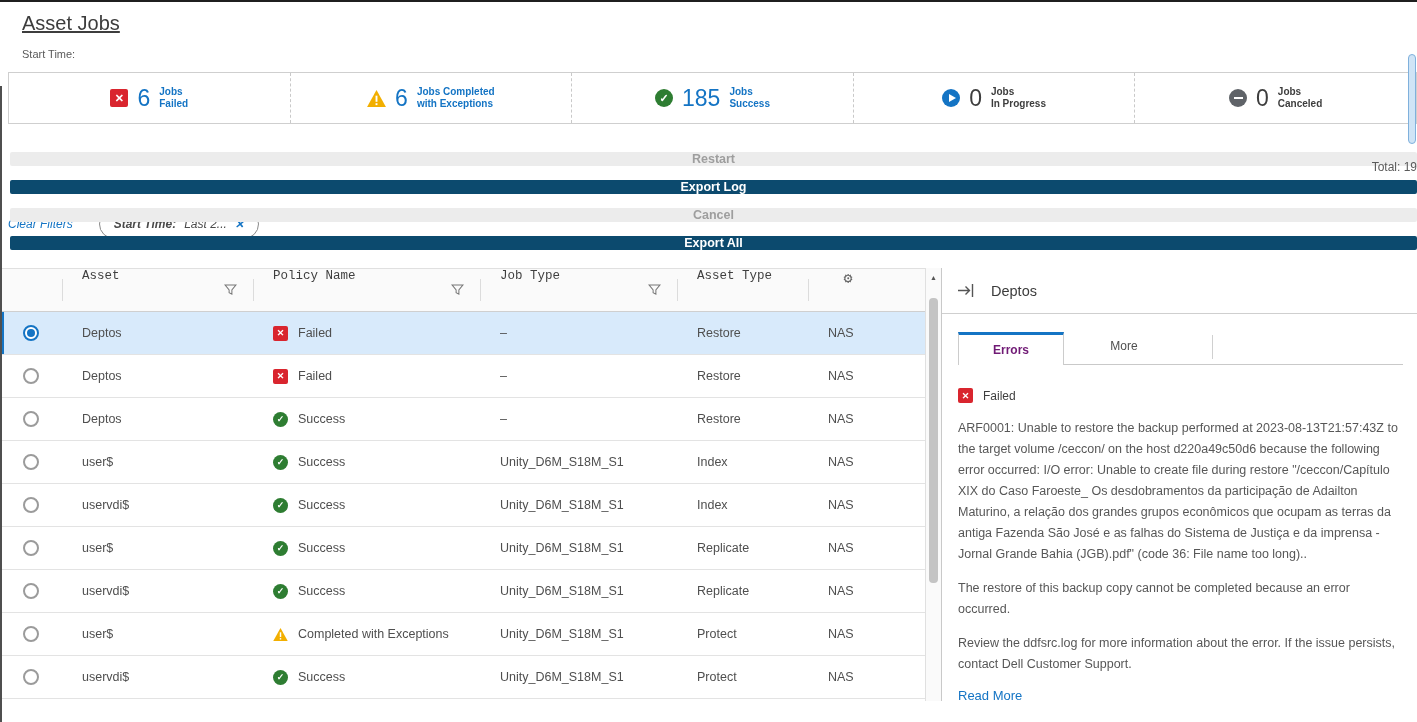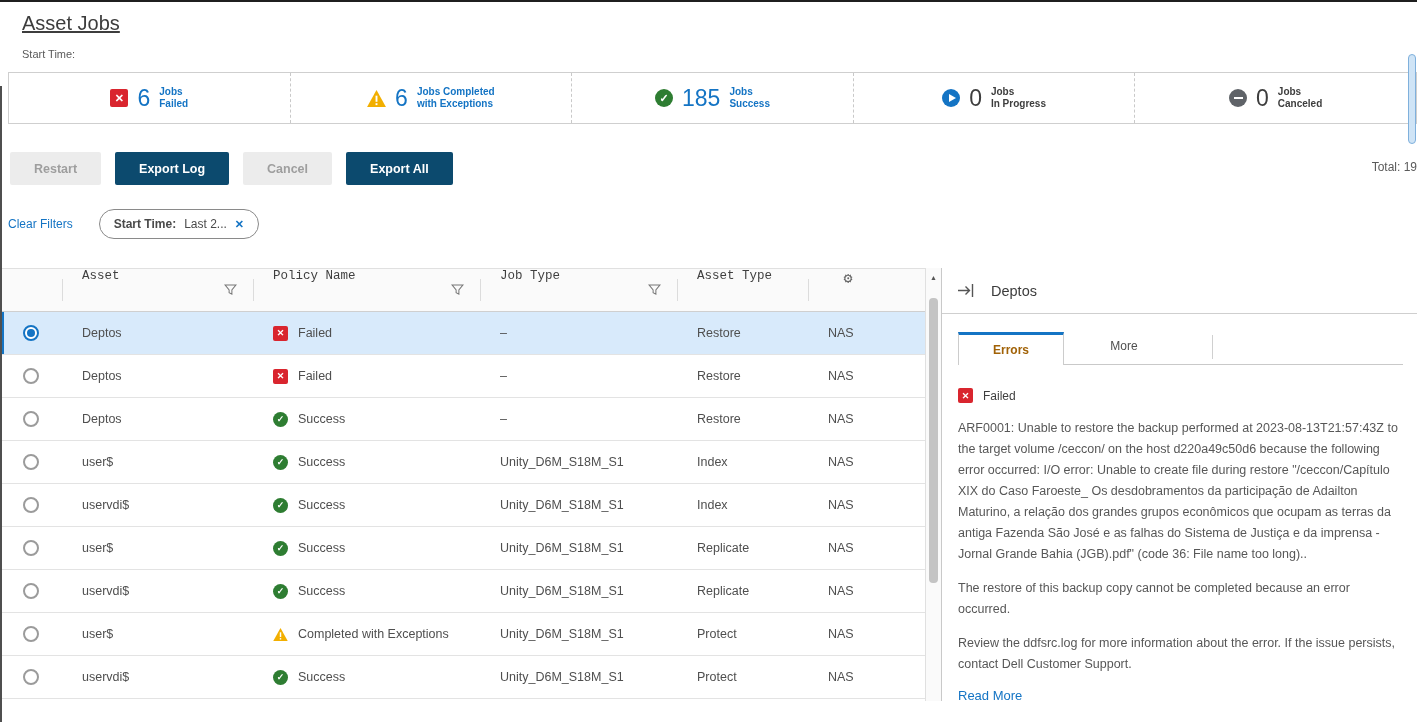--- a/index.html
+++ b/index.html
@@ -39,28 +39,28 @@
 
   .ic { display:inline-flex; align-items:center; justify-content:center; flex:none; }
   .ic-x { width:18px; height:18px; background:#d9252e; border-radius:2px; color:#fff; font-size:11px; font-weight:700; }
   .ic-ok { width:18px; height:18px; background:#2e7d32; border-radius:50%; color:#fff; font-size:11px; font-weight:700; }
   .ic-play { width:18px; height:18px; background:#1474c4; border-radius:50%; }
   .ic-play::after { content:""; border-left:7px solid #fff; border-top:4.5px solid transparent; border-bottom:4.5px solid transparent; margin-left:2px; }
   .ic-minus { width:18px; height:18px; background:#5f6368; border-radius:50%; }
   .ic-minus::after { content:""; width:9px; height:2.5px; background:#fff; }
 
   
-  .toolbar { margin:28px 0 0 10px; display:flex; gap:14px; position:relative; height:33px; }
+  .toolbar { margin:28px 0 0 10px; display:flex; gap:14px; position:relative; height:33px;flex-direction:column; }
   .btn { height:33px; padding:0 24px; font-size:12.5px; font-weight:700; border:none; border-radius:2px; cursor:default; font-family:inherit; }
   .btn.disabled { background:#ececec; color:#9e9e9e; }
   .btn.primary { background:#0c4a6e; color:#fff; cursor:pointer; }
   .total-label { position:absolute; right:0; top:8px; font-size:12px; color:#5a5a5a; white-space:nowrap; }
 
   
-  .chips-row { margin:24px 0 0 8px; display:flex; align-items:center; gap:26px; }
+  .chips-row { margin:24px 0 0 8px; display:flex; align-items:center; gap:26px;font-style:italic; }
   .clear-filters { font-size:12px; color:#1474c4; cursor:pointer; }
   .chip { display:flex; align-items:center; gap:8px; border:1px solid #8a8a8a; border-radius:16px; height:30px; padding:0 14px; font-size:12px; color:#4a4a4a; background:#fff; }
   .chip b { font-weight:700; }
   .chip-close { color:#1474c4; font-size:11px; font-weight:700; cursor:pointer; }
 
   
   .main { margin-top:29px; display:flex; height:433px; }
   .grid-wrap { width:925px; flex:none; }
   .gridrow { display:grid; grid-template-columns:62px 191px 227px 197px 131px 80px 37px; align-items:center; }
   .thead { height:44px; background:#fafafa; border-top:1px solid #e0e0e0; border-bottom:1px solid #cfcfcf; font-size:12.5px; color:#3f3f3f; }
@@ -87,21 +87,21 @@
   .vstrip .thumb { position:absolute; left:3px; top:30px; width:9px; height:285px; background:#c4c4c4; border-radius:4px; }
 
   
   .panel { flex:1; border-left:1px solid #c9c9c9; background:#fff; overflow:hidden; }
   .panel-header { height:46px; display:flex; align-items:center; gap:16px; padding-left:16px; border-bottom:1px solid #cfcfcf; }
   .panel-title { font-size:14.5px; color:#3c3c3c; }
   .collapse-btn { cursor:pointer; display:inline-flex; }
   .panel-body { padding:0 14px 0 16px; }
   .tabbar { margin-top:14px; display:flex; align-items:flex-end; border-bottom:1px solid #c9c9c9; height:37px; }
   .tab { width:106px; text-align:center; font-size:12px; color:#4f4f4f; height:33px; line-height:31px; cursor:pointer; }
-  .tab.active { color:#a16207; font-weight:700; background:#fff; border:1px solid #ccc; border-top:3px solid #1474c4; border-bottom:none; position:relative; top:1px; }
+  .tab.active { color:#701a75; font-weight:700; background:#fff; border:1px solid #ccc; border-top:3px solid #1474c4; border-bottom:none; position:relative; top:1px; }
   .tab.more { width:120px; }
   .tab-div { width:1px; height:24px; background:#d0d0d0; margin:0 0 5px 28px; }
 
   .fail-line { margin-top:23px; display:flex; align-items:center; gap:10px; font-size:12px; color:#3f3f3f; }
   .err-text { margin-top:15px; font-size:12.5px; line-height:1.68; color:#575757; }
   .err-text p { margin-bottom:13px; }
   .read-more { margin-top:4px; font-size:13px; color:#1474c4; cursor:pointer; }
 
   
   .page-scroll { position:absolute; right:1px; top:52px; width:8px; height:90px; background:#cfe4f6; border:1px solid #7fb0dc; border-radius:5px; z-index:60; }

